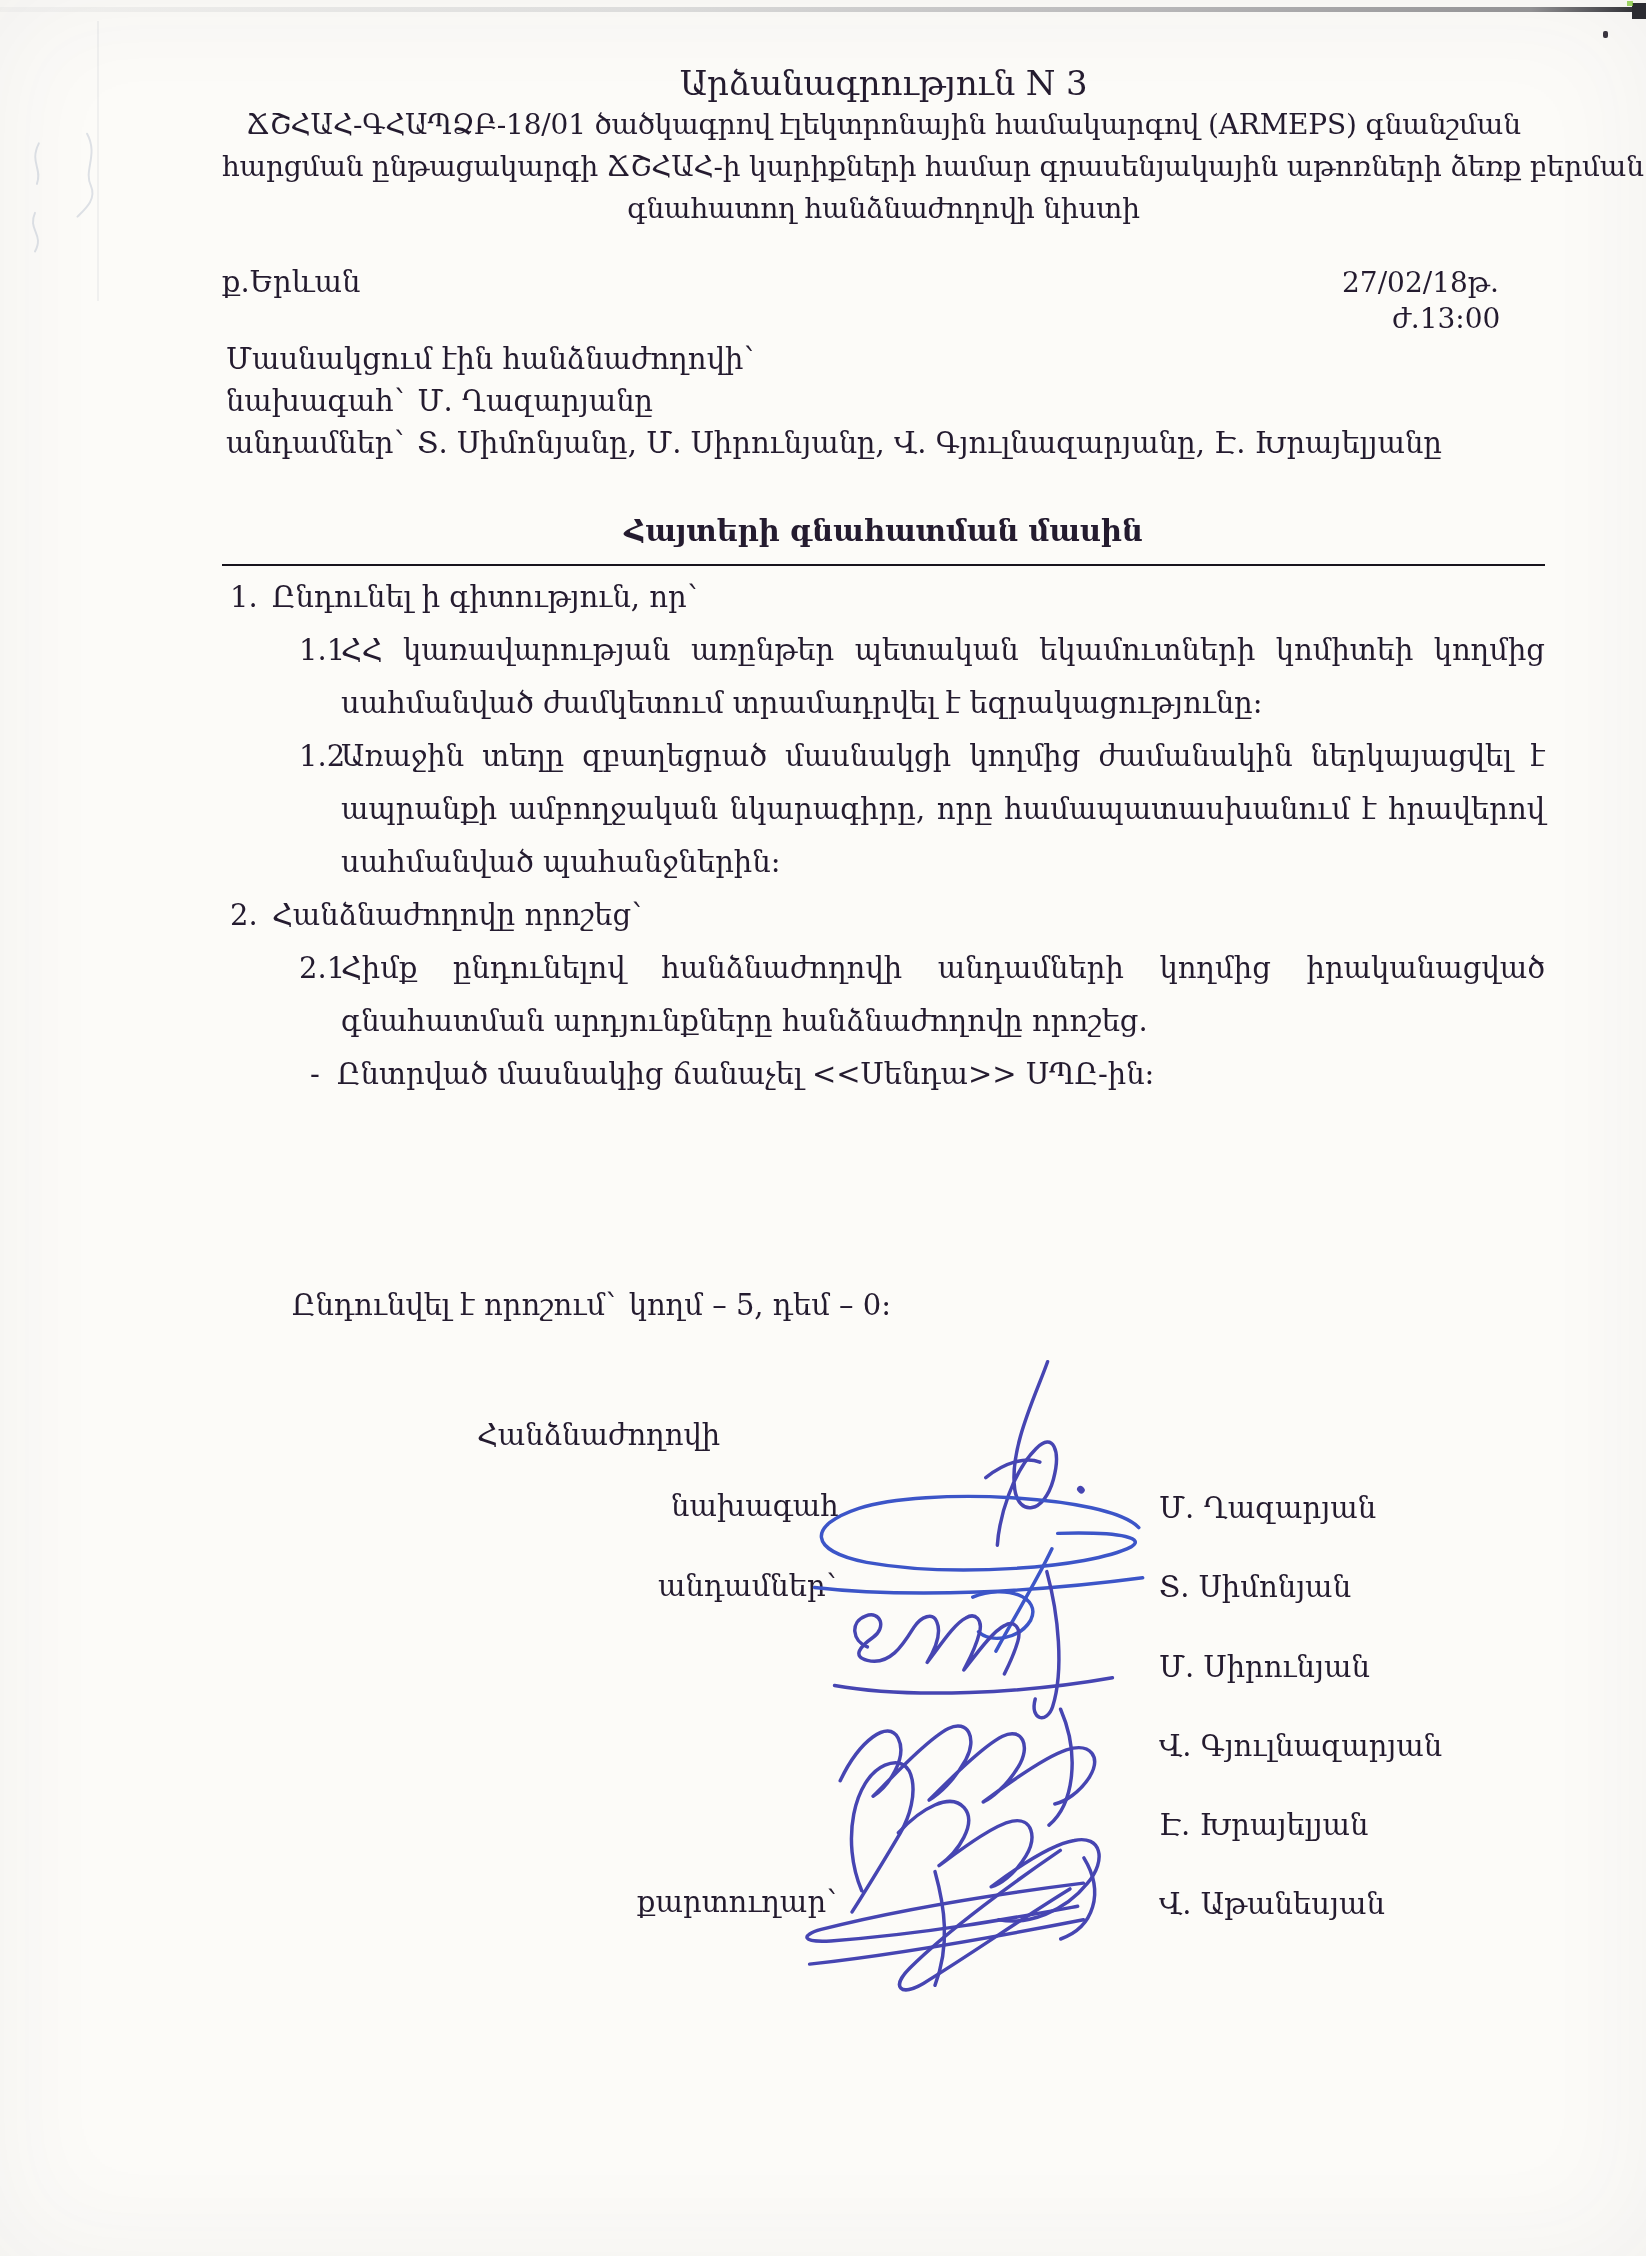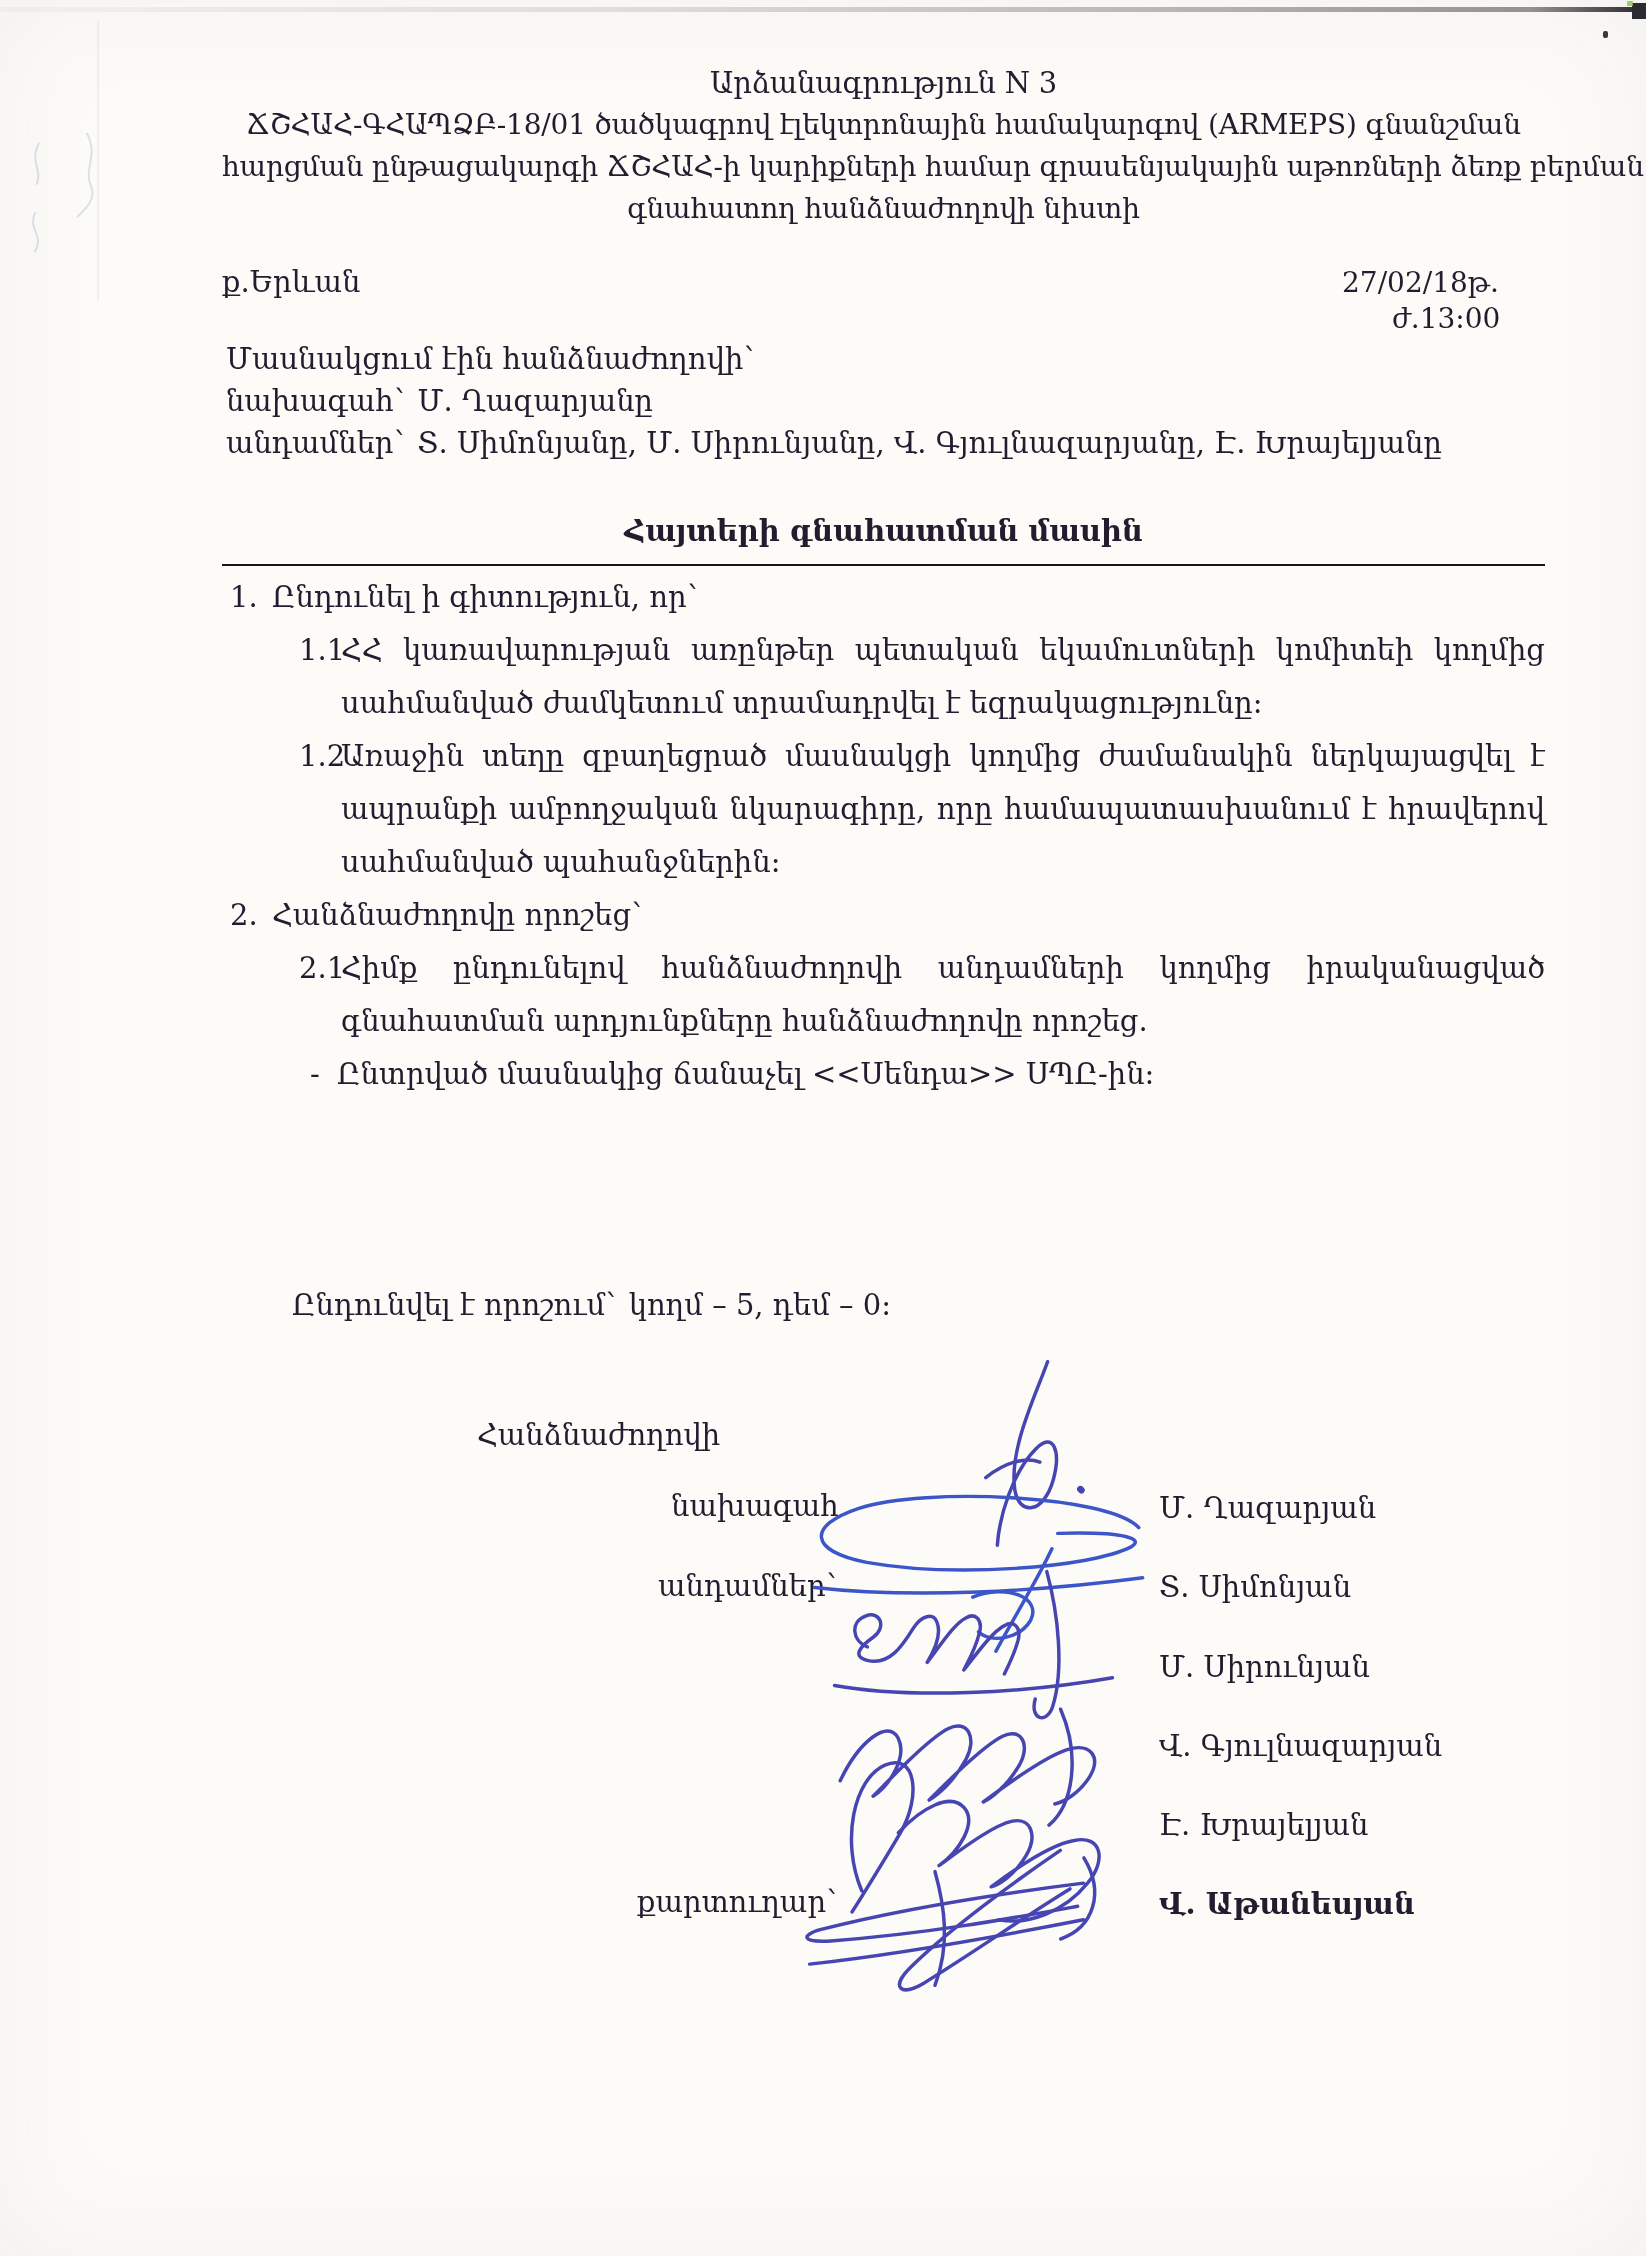--- a/index.html
+++ b/index.html
@@ -50,21 +50,21 @@
   
   .content {
     position: absolute; left: 222px; top: 0; width: 1323px; height: 100%;
     font-size: 29px;
   }
   .doc-header {
     position: absolute; top: 62px; left: 0; width: 100%;
     text-align: center; line-height: 42px; white-space: nowrap;
     font-size: 28px; letter-spacing: -0.2px;
   }
-  .doc-header .title-line { font-size: 29px; }
+  .doc-header .title-line { font-size: 34px; }
   .meta { position: absolute; top: 265px; left: 0; width: 100%; }
   .meta .city { position: absolute; left: 0; top: 0; }
   .meta .datetime { position: absolute; left: 1120px; top: 0; font-size: 28px; line-height: 36px; white-space: nowrap; }
   .meta .time { padding-left: 50px; }
   .participants {
     position: absolute; top: 338px; left: 3.9px; width: 100%;
     line-height: 42px;
   }
   .section-title {
     position: absolute; top: 514px; left: 0; width: 100%;
@@ -157,21 +157,21 @@
     <div class="sig-text" style="left:1159px; top:1475px;">Մ. Ղազարյան</div>
 
     <div class="sig-text" style="left:658px; top:1553px;">անդամներ`</div>
     <div class="sig-text" style="left:1159px; top:1554px;">Տ. Սիմոնյան</div>
 
     <div class="sig-text" style="left:1159px; top:1634px;">Մ. Սիրունյան</div>
     <div class="sig-text" style="left:1159px; top:1713px;">Վ. Գյուլնազարյան</div>
     <div class="sig-text" style="left:1159px; top:1792px;">Է. Խրայելյան</div>
 
     <div class="sig-text" style="left:637px; top:1869px;">քարտուղար`</div>
-    <div class="sig-text" style="left:1159px; top:1871px;font-weight:bold;">Վ. Աթանեսյան</div>
+    <div class="sig-text" style="left:1159px; top:1871px;">Վ. Աթանեսյան</div>
 
     <svg class="sig" style="left:951px; top:1354px;" width="169" height="198" viewBox="0 0 175 205">
       <path d="M100,8 C88,42 60,98 66,140 C70,168 96,166 106,130 C114,100 106,80 88,98 C64,122 50,168 48,198"></path>
       <path d="M36,128 C56,112 78,106 92,112"></path>
       <path class="thick" d="M134,140 l1,1"></path>
     </svg>
     <svg class="sig light" style="left:799px; top:1485px;" width="362" height="174" viewBox="0 0 375 180">
       <path d="M352,44 C320,10 130,2 62,24 C8,42 10,68 70,80 C160,96 300,86 344,64 C358,56 340,48 268,50"></path>
       <path d="M16,106 C120,118 250,110 356,96"></path>
       <path d="M262,66 C246,100 222,138 204,172"></path>

